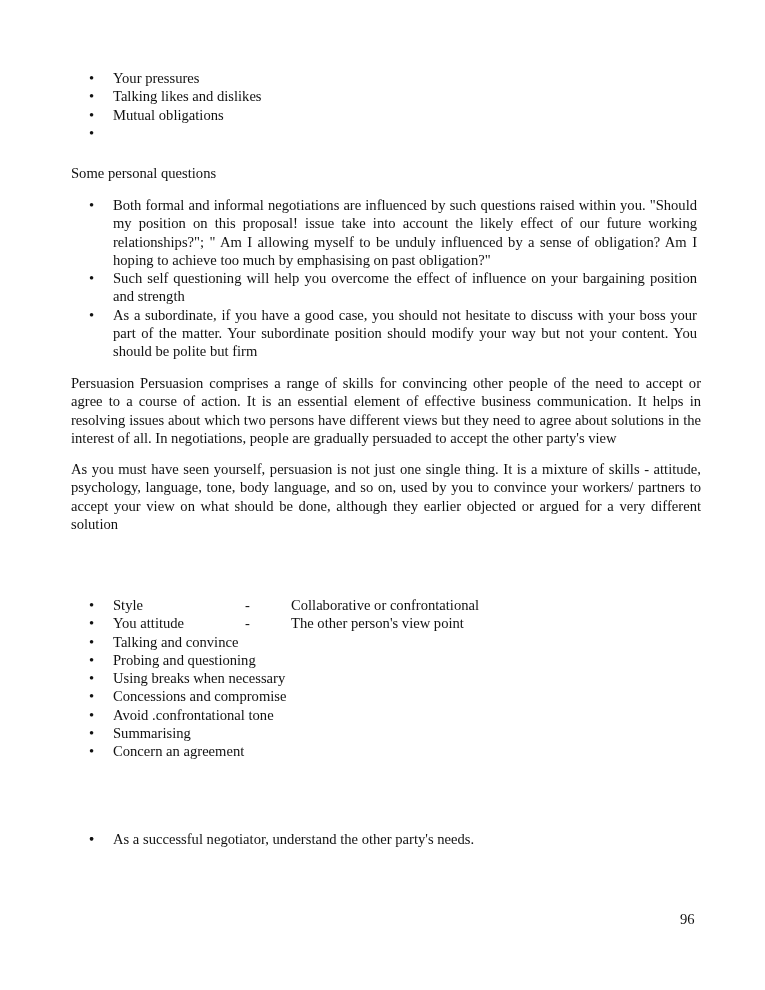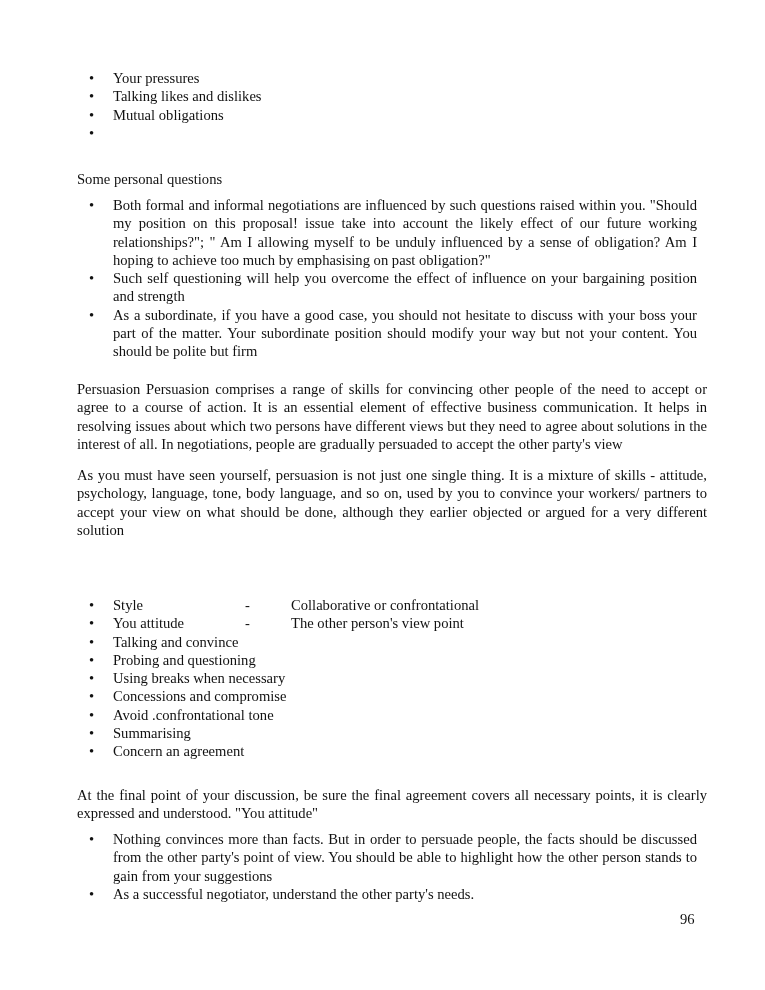--- a/index.html
+++ b/index.html
@@ -3,21 +3,21 @@
 <meta charset="utf-8">
 <style>
   html, body { margin: 0; padding: 0; background: #ffffff; }
   body {
     width: 765px; height: 990px; position: relative; overflow: hidden;
     font-family: "Liberation Serif", "DejaVu Serif", serif;
     font-size: 14.6px; color: #111; line-height: 18.3px;
   }
   .page { position: absolute; left: 0; top: 0; width: 765px; height: 990px; }
   .blk { position: absolute; left: 67px; width: 630px; }
-  .para { text-align: justify; text-align-last: left; margin: 10px; }
+  .para { text-align: justify; text-align-last: left; margin: 4px; }
   ul.bl { list-style: none; margin: 0; padding: 0; }
   ul.bl li { position: relative; padding-left: 46px; text-align: justify; text-align-last: left; }
   ul.bl li .bullet {
     position: absolute; left: 22px; top: 0; width: 10px; text-align: center;
   }
   .skill-row .name { display: inline-block; width: 132px; }
   .skill-row .dash { display: inline-block; width: 46px; }
   .pagenum { position: absolute; left: 680px; top: 910px; }
 </style>
 </head>
@@ -56,23 +56,22 @@
       <li><span class="bullet">•</span><span>Talking and convince</span></li>
       <li><span class="bullet">•</span><span>Probing and questioning</span></li>
       <li><span class="bullet">•</span><span>Using breaks when necessary</span></li>
       <li><span class="bullet">•</span><span>Concessions and compromise</span></li>
       <li><span class="bullet">•</span><span>Avoid .confrontational tone</span></li>
       <li><span class="bullet">•</span><span>Summarising</span></li>
       <li><span class="bullet">•</span><span>Concern an agreement</span></li>
     </ul>
   </div>
 
-  <p class="blk para" style="top:776px;">At the final point of your discussion, be sure the final agreement covers all necessary points, it is clearly expressed and understood. "You attitude"</p>
 
   <div class="blk" style="top:830px;">
     <ul class="bl">
-      <li><span class="bullet">•</span><span>Nothing convinces more than facts. But in order to persuade people, the facts should be discussed from the other party's point of view. You should be able to highlight how the other person stands to gain from your suggestions</span></li>
+      <li><span class="bullet">•</span></li>
       <li><span class="bullet">•</span><span>As a successful negotiator, understand the other party's needs.</span></li>
     </ul>
   </div>
 
   <div class="pagenum">96</div>
 </div>
 
 </body></html>

